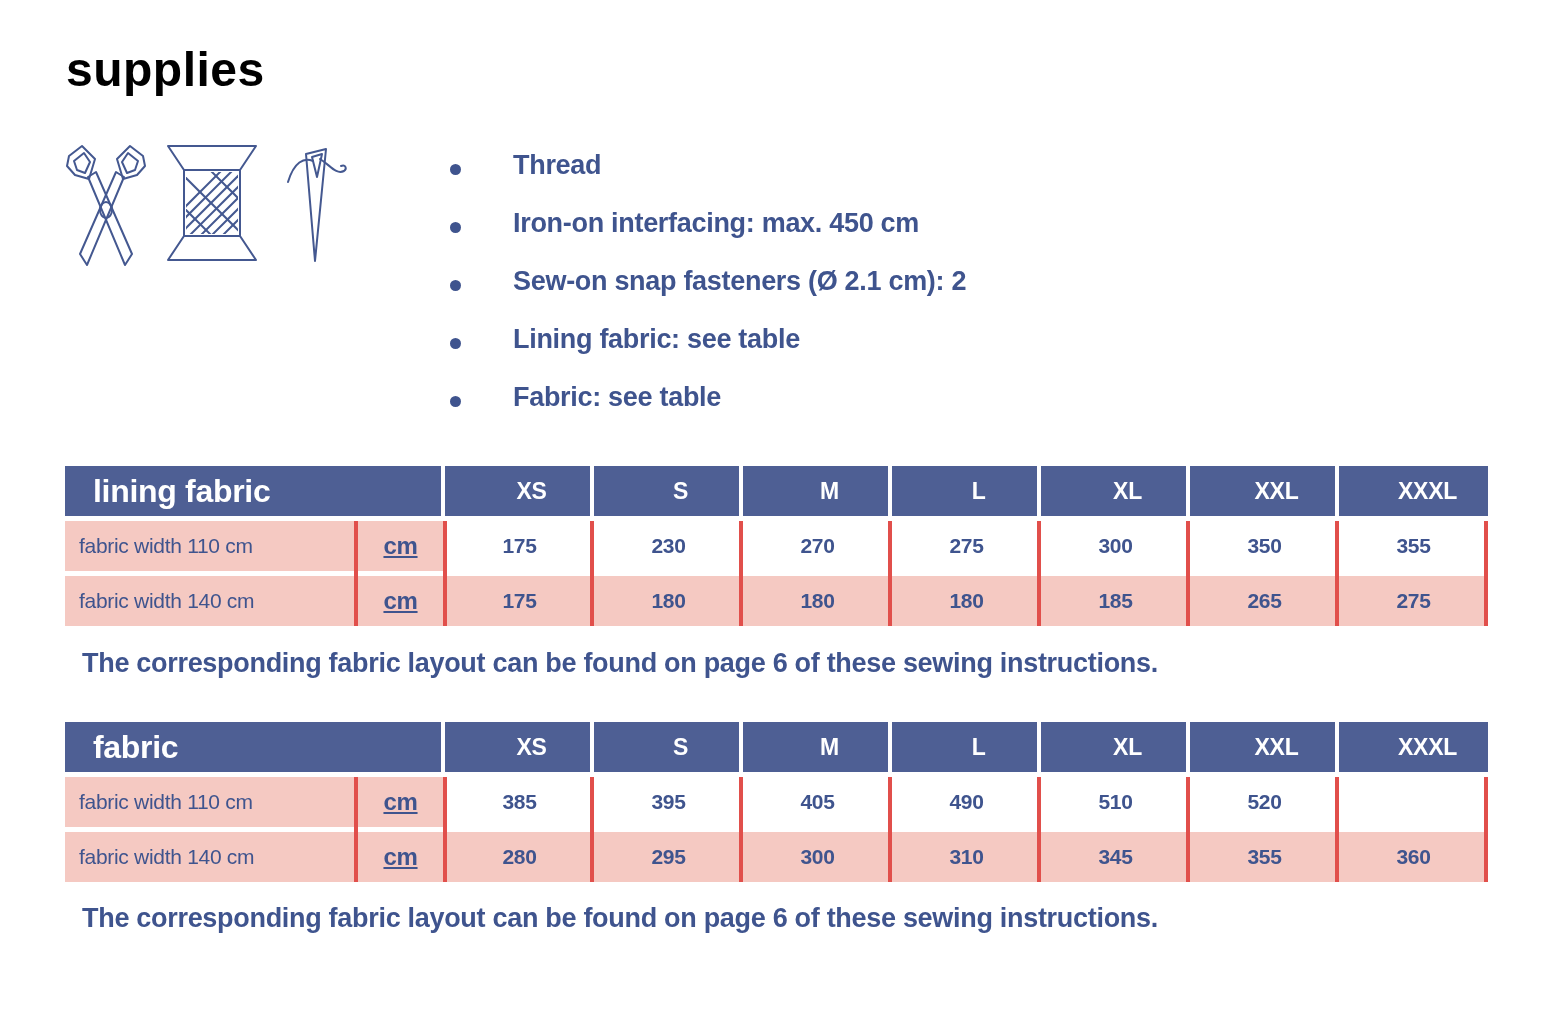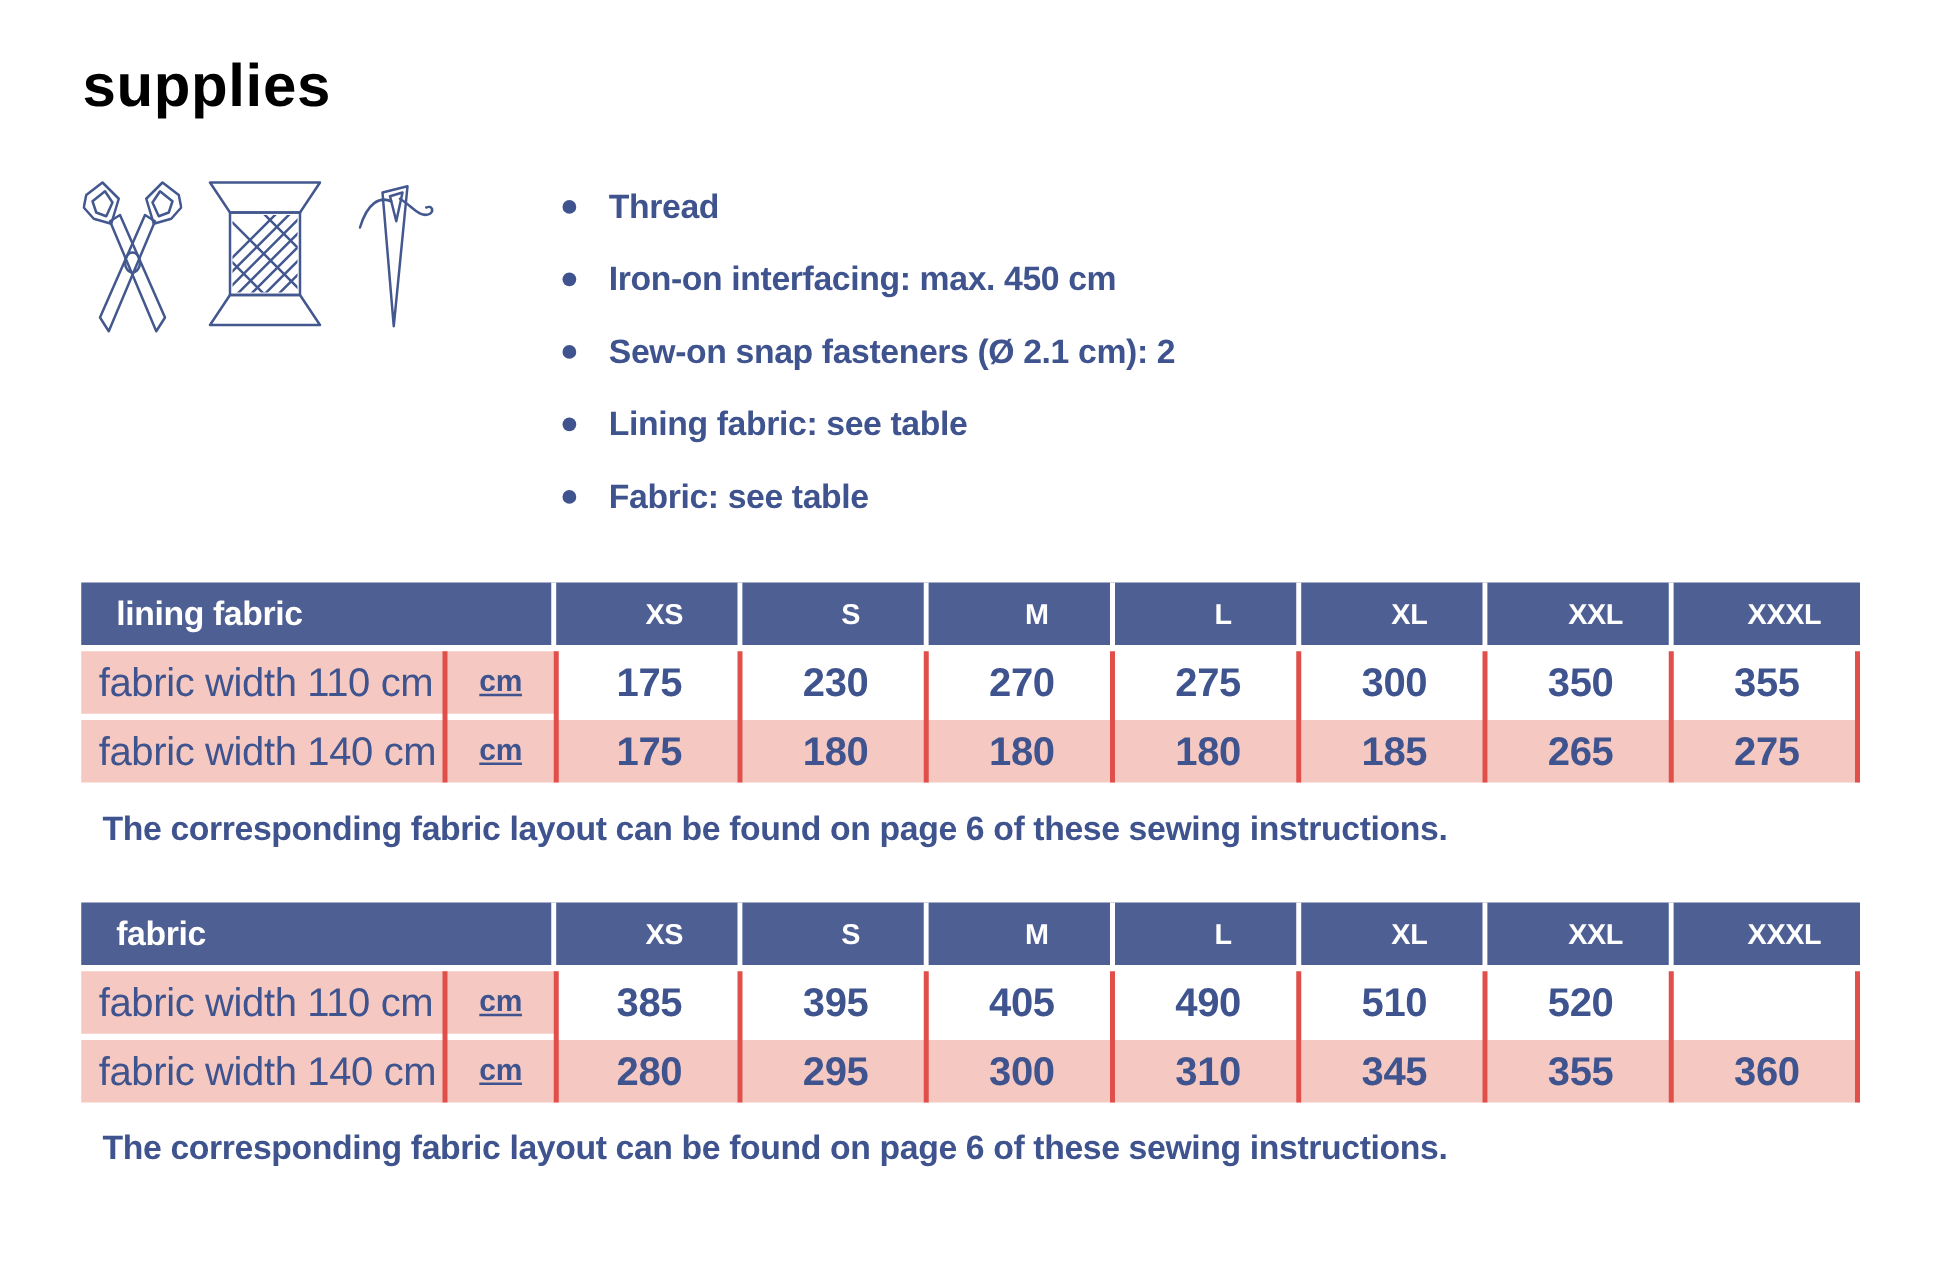--- a/index.html
+++ b/index.html
@@ -7,40 +7,40 @@
     font-family:"Liberation Sans", sans-serif; }
   .abs { position:absolute; }
 
   .page-title { left:66px; top:42px; font-size:48px; font-weight:700;
     color:#000000; letter-spacing:0.5px; }
 
   .icons-row { left:66px; top:144px; display:flex; align-items:flex-start; }
   .icons-row svg { stroke:#445890; fill:none; stroke-width:2; stroke-linejoin:round; stroke-linecap:round; }
 
   .supplies-list { left:450px; top:151px; list-style:none; }
-  .supplies-list li { display:flex; align-items:flex-start; margin-bottom:30px;
-    line-height:28px; }
+  .supplies-list li { display:flex; align-items:center; margin-bottom:30px;
+    line-height:28px;gap:26px; }
   .bullet-dot { width:11px; height:11px; border-radius:50%; background:#3f548e;
     margin:9px 26px 0 0; flex:0 0 11px; }
   .li-text { font-size:27px; font-weight:700; color:#3f548e; letter-spacing:-0.3px; }
 
   .sz-table { left:65px; width:1423px; }
   .thead { display:grid; grid-template-columns:380px repeat(7,149px); height:50px; }
   .th { background:#4e5f94; color:#ffffff; font-weight:700; font-size:23px;
     display:flex; align-items:center; justify-content:center;
     border-right:4px solid #ffffff; letter-spacing:-0.3px;padding-left:28px; }
   .th:last-child { border-right:none;text-align:right; }
-  .th-title { justify-content:flex-start; font-size:27px; }
+  .th-title { justify-content:flex-start; font-size:32px; }
 
   .tbody { position:relative; margin-top:5px; }
   .trow { display:grid; grid-template-columns:291px 89px repeat(7,149px);
     height:50px; margin-bottom:5px; }
   .trow:last-child { margin-bottom:0; }
   .cell { display:flex; align-items:center; justify-content:center;
-    font-size:32px; color:#3f548e; letter-spacing:-0.3px; }
+    font-size:21px; color:#3f548e; letter-spacing:-0.3px; }
   .cell-label { justify-content:flex-start; padding-left:14px; background:#f5c9c2;
     font-weight:400; }
   .cell-unit { background:#f5c9c2; font-weight:700; font-size:24px;text-decoration:underline; }
   .cell-val { font-weight:700; }
   .row-white .cell-val { background:#ffffff; }
   .row-pink  .cell-val { background:#f5c9c2; }
 
   .vline { position:absolute; top:0; bottom:0; width:4px; background:#e14f4b; }
   .vl-0 { left:289px; } .vl-1 { left:378px; }
   .vl-2 { left:525px; } .vl-3 { left:674px; } .vl-4 { left:823px; }

